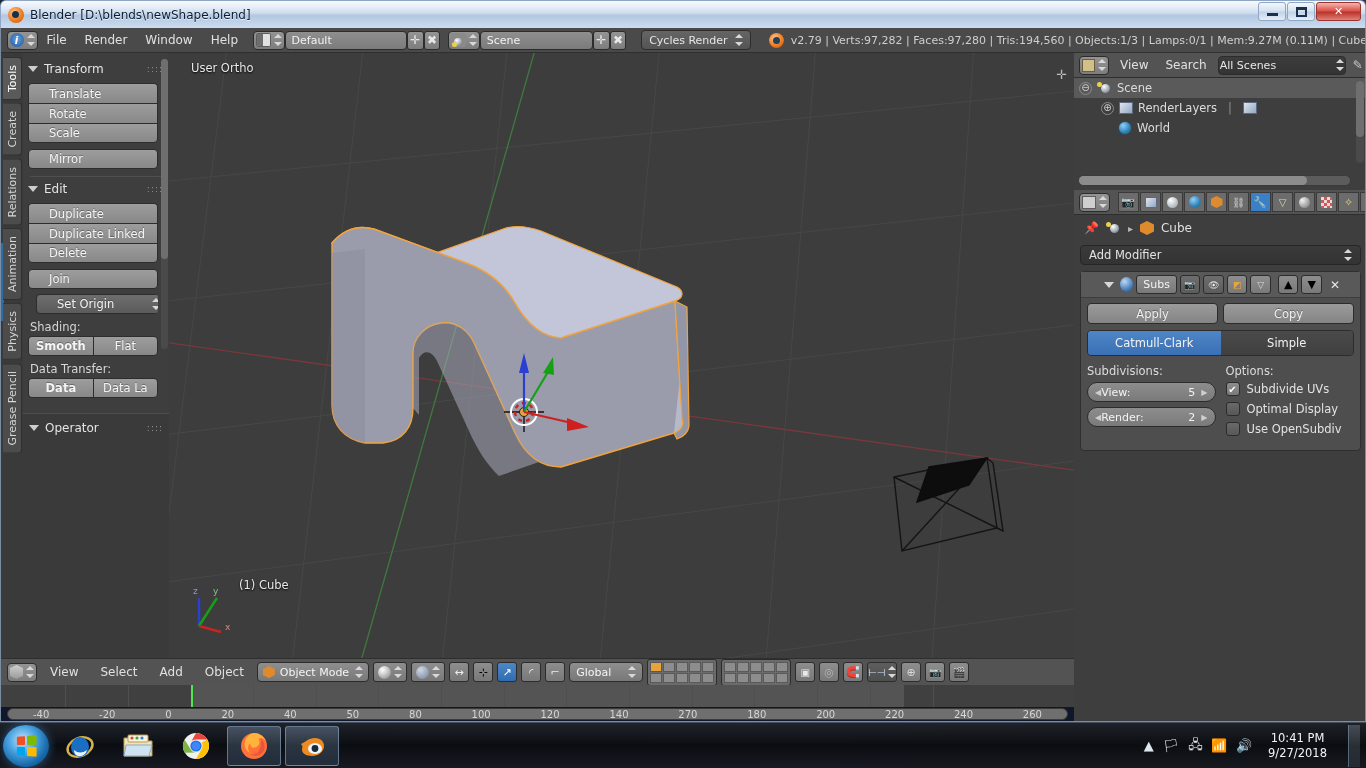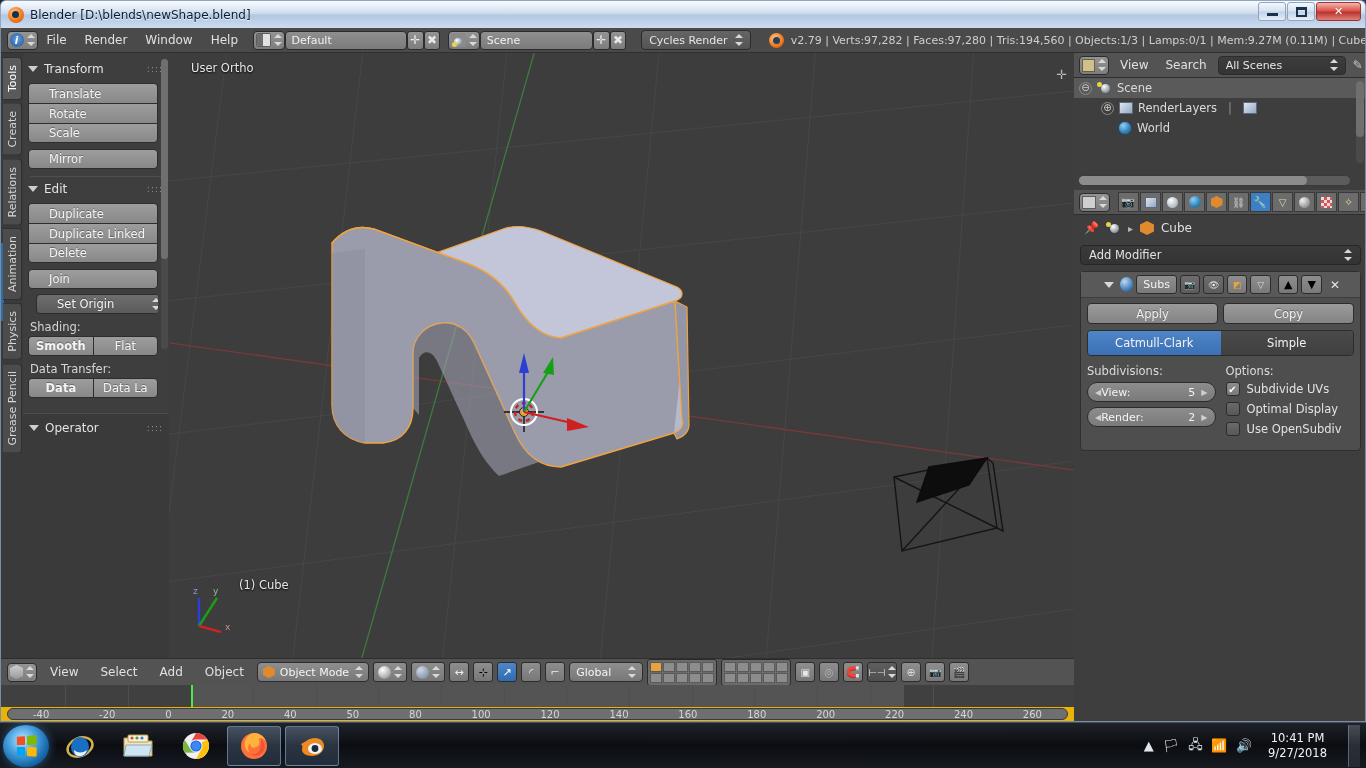--- a/index.html
+++ b/index.html
@@ -249,21 +249,21 @@
     display: grid; grid-template-columns: repeat(5, 12px); grid-template-rows: 10px 10px;
     gap: 1px; padding: 2px; border: 1px solid #2c2c2c; border-radius: 3px;
     background: #6b6b6b;
   }
   .layers i { background: #8d8d8d; border: 1px solid #5a5a5a; display: block; }
   .layers i.act { background: #e8a33d; }
 
   
   .timeline {
     position: absolute; left: 0; top: 657px; width: 1073px; height: 37px;
-    background: #eab308; overflow: hidden;
+    background: #0f172a; overflow: hidden;
   }
   .tl-track { position: absolute; left: 0; top: 0; width: 1073px; height: 22px; background: #545454; }
   .tl-out { position: absolute; top: 0; height: 22px; background: #404040; }
   .tl-tick { position: absolute; top: 0; width: 1px; height: 22px; background: #4f4f4f; }
   .tl-play { position: absolute; top: 0; width: 2px; height: 22px; background: #4ee84e; }
   .tl-scroll {
     position: absolute; left: 6px; right: 6px; top: 23px; height: 12px;
     background: #6f6f6f; border: 1px solid #3a3a3a; border-radius: 6px;
     display:flex; align-items:center; justify-content:space-around;
   }
@@ -729,40 +729,40 @@
           <span class="tl-num">-40</span>
           <span class="tl-num">-20</span>
           <span class="tl-num">0</span>
           <span class="tl-num">20</span>
           <span class="tl-num">40</span>
           <span class="tl-num">50</span>
           <span class="tl-num">80</span>
           <span class="tl-num">100</span>
           <span class="tl-num">120</span>
           <span class="tl-num">140</span>
-          <span class="tl-num">160</span>
+          <span class="tl-num">270</span>
           <span class="tl-num">180</span>
           <span class="tl-num">200</span>
           <span class="tl-num">220</span>
           <span class="tl-num">240</span>
           <span class="tl-num">260</span>
         </div>
       </div>
 
       <div class="rightcol">
 
         <div class="outliner">
           <div class="out-header">
             <div class="icon-box">
               <span style="width:13px;height:13px;background:#d2c08a;border:1px solid #6b5e3c;display:block"></span>
               <span class="dd-arrows"></span>
             </div>
             <div class="bl-menu" style="padding:0 6px">View</div>
             <div class="bl-menu" style="padding:0 6px">Search</div>
-            <div class="bl-flat" style="height:19px;width:128px;padding:0 7px;justify-content:space-between;background:linear-gradient(180deg,#3c3c3c,#343434)">
+            <div class="bl-flat" style="height:19px;width:128px;padding:0 1px;justify-content:space-between;background:linear-gradient(180deg,#3c3c3c,#343434)">
               <span>All Scenes</span>
               <span class="dd-arrows"></span>
             </div>
             <span style="color:#c9c9c9;font-size:12px;margin-left:2px">✎</span>
           </div>
 
           <div class="out-row sel" style="padding-left:5px;gap:5px">
             <span class="exp">⊖</span>
             <span style="width:15px;height:13px;display:block;position:relative">
               <span style="position:absolute;left:4px;top:2px;width:9px;height:9px;border-radius:50%;background:radial-gradient(circle at 35% 30%,#fff,#9aa4ae 60%,#5a646e);display:block"></span>

